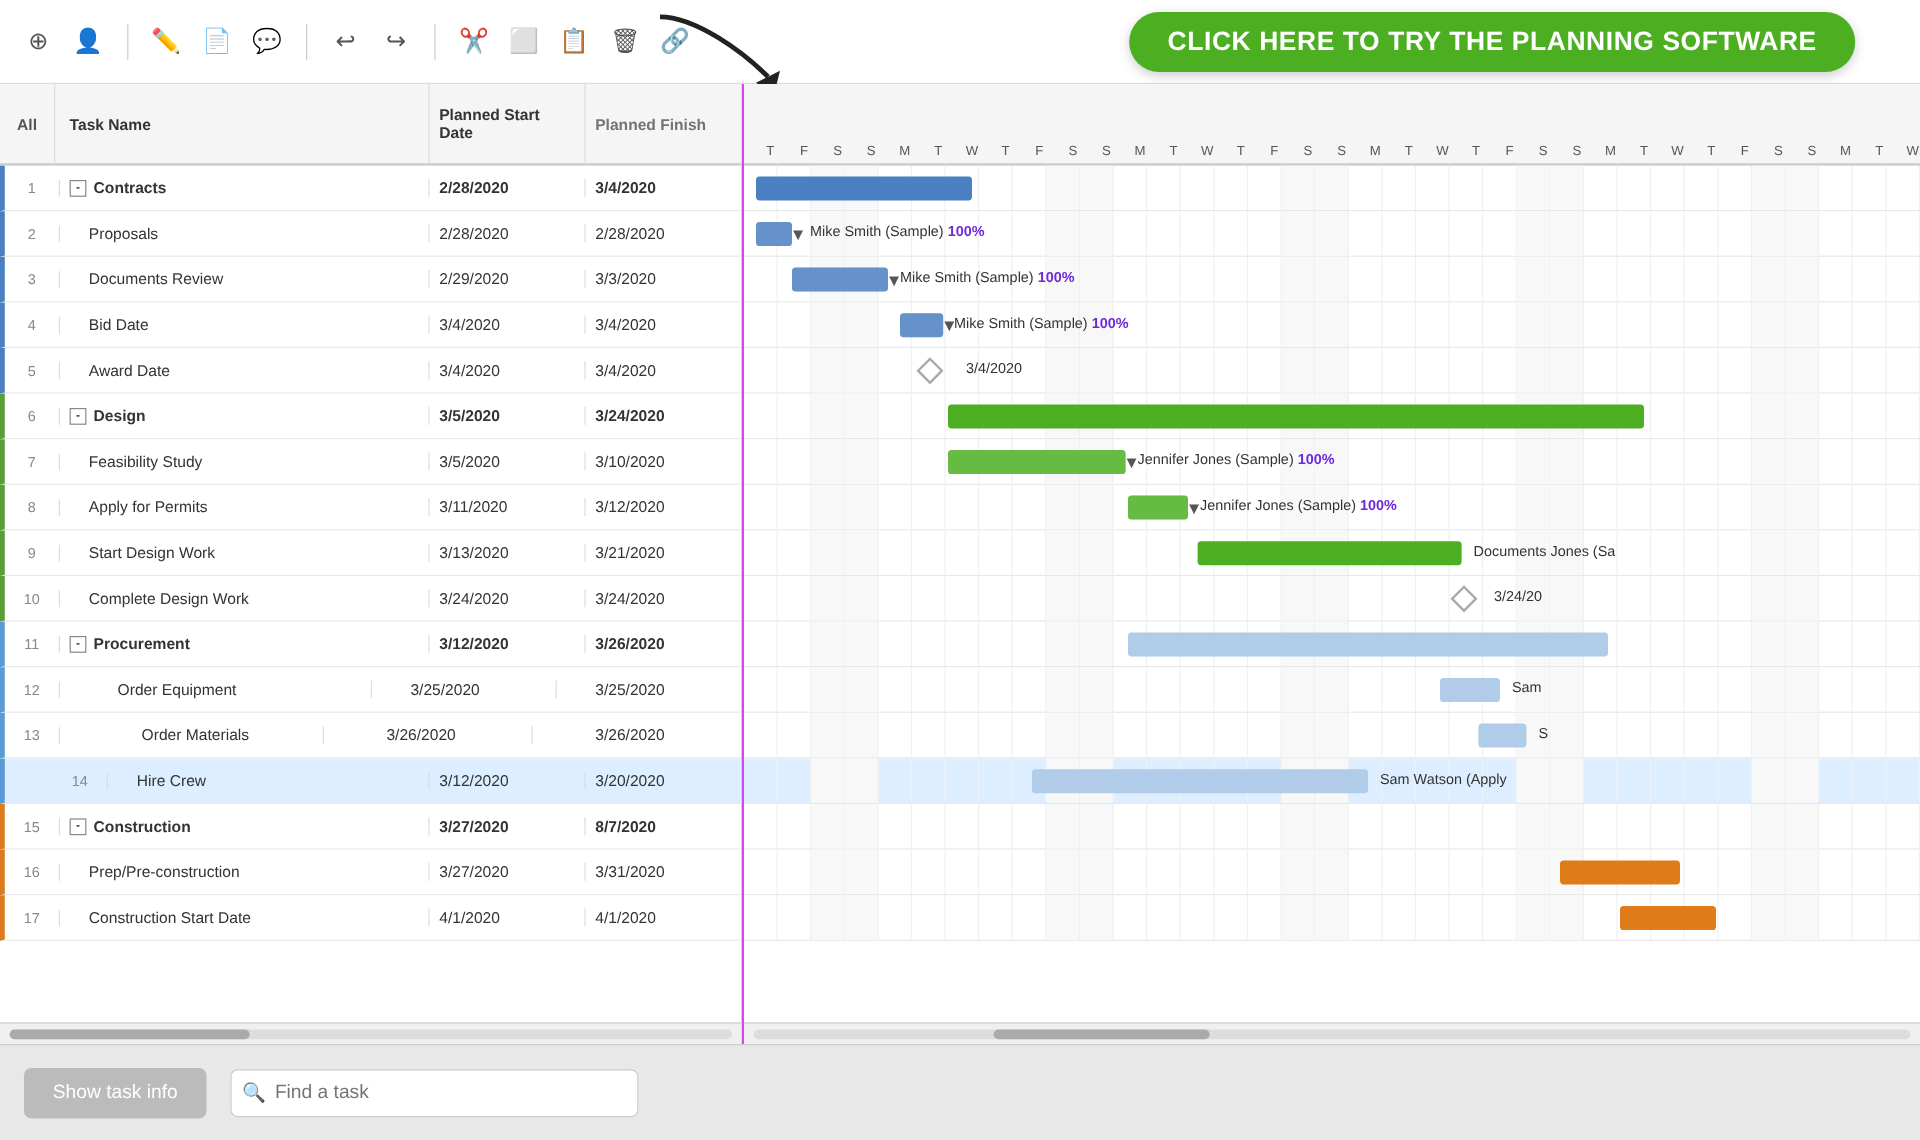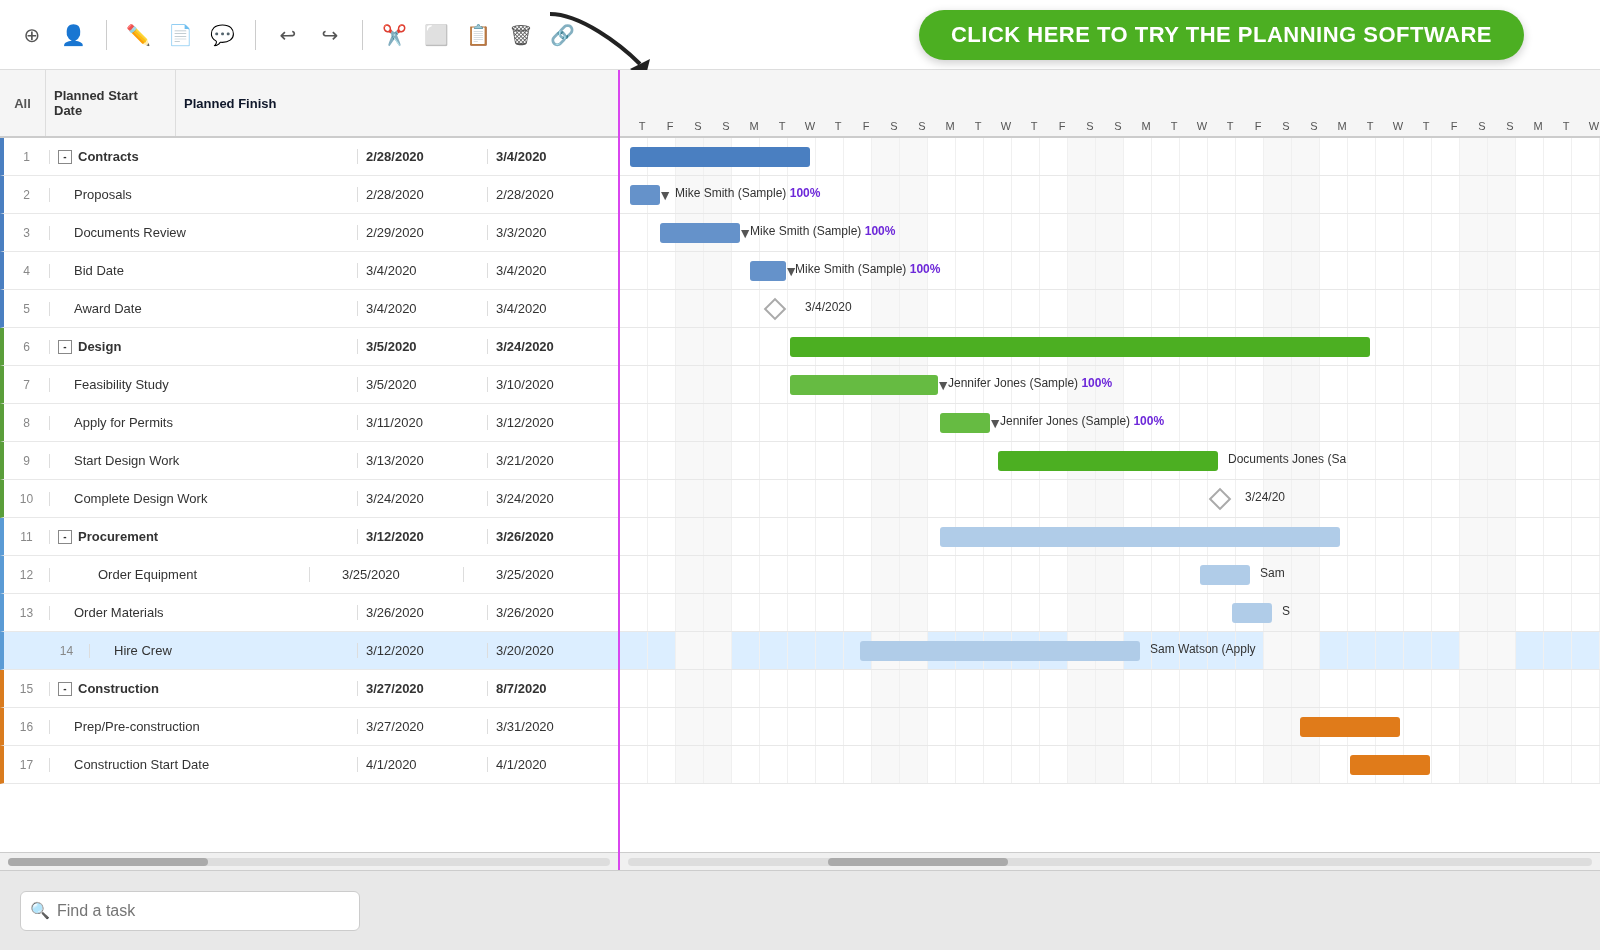--- a/index.html
+++ b/index.html
@@ -21,21 +21,21 @@
       display: flex; align-items: center; justify-content: center;
       cursor: pointer;
       font-size: 20px;
       color: #555;
     }
     .toolbar-divider {
       width: 1px; height: 30px; background: #ccc; margin: 0 6px;
     }
     .cta-button {
       position: absolute;
-      right: 76px;
+      right: 54px;
       top: 50%;
       transform: translateY(-50%);
       background: #4caf22;
       color: #fff;
       font-weight: 900;
       font-size: 22px;
       padding: 12px 32px;
       border-radius: 40px;
       letter-spacing: 0.5px;
       cursor: pointer;
@@ -90,21 +90,21 @@
       width: 130px; min-width: 130px;
       display: flex; align-items: center;
       padding: 0 8px;
       border-right: 1px solid #ddd;
       font-size: 13px; font-weight: 600; color: #333;
     }
     .col-finish {
       width: 130px; min-width: 130px;
       display: flex; align-items: center;
       padding: 0 8px;
-      font-size: 13px; font-weight: 600; color: #0f172a;
+      font-size: 13px; font-weight: 600; color: #737373;
     }
 
     .table-body { overflow-y: hidden; flex: 1; }
 
     .table-row {
       display: flex;
       height: 38px;
       border-bottom: 1px solid #e8e8e8;
       align-items: center;
     }
@@ -318,20 +318,21 @@
   </svg>
 
   <button class="cta-button">CLICK HERE TO TRY THE PLANNING SOFTWARE</button>
 </div>
 
 <div class="main-area">
 
   <div class="table-panel">
     <div class="table-header">
       <div class="col-all">All</div>
+      <div class="col-task">Task Name</div>
       <div class="col-start">Planned Start Date</div>
       <div class="col-finish">Planned Finish</div>
     </div>
 
     <div class="table-body" id="table-body">
 
     <div class="table-row" style="border-left: 4px solid rgb(74, 127, 193);">
     <div class="row-num">1</div>
     <div class="row-task bold-task">
       <span class="collapse-icon">-</span>
@@ -444,21 +445,21 @@
   </div>
         <div class="table-row" style="border-left: 4px solid rgb(91, 155, 213); gap: 24px;">
     <div class="row-num">12</div>
     <div class="row-task indent">
       
       Order Equipment
     </div>
     <div class="row-start">3/25/2020</div>
     <div class="row-finish">3/25/2020</div>
   </div>
-        <div class="table-row" style="border-left: 4px solid rgb(91, 155, 213);">
+        <div class="table-row" style="border-left: 4px solid rgb(91, 155, 213); gap: 44px;">
     <div class="row-num">13</div>
     <div class="row-task indent">
       
       Order Materials
     </div>
     <div class="row-start">3/26/2020</div>
     <div class="row-finish">3/26/2020</div>
   </div>
         <div class="table-row selected" style="border-left: 4px solid rgb(91, 155, 213);">
     <div class="row-num">14</div>
@@ -1227,17 +1228,18 @@
     <div class="scroll-area">
       <div class="scrollbar-track" style="width:100%">
         <div class="scrollbar-thumb" style="width:180px; margin-left:200px"></div>
       </div>
     </div>
   </div>
 
 </div>
 
 <div class="bottom-bar">
+  <button class="show-task-btn">Show task info</button>
   <div class="find-task-wrapper">
     <span class="search-icon-inner">🔍</span>
     <input class="find-task-input" type="text" placeholder="Find a task" style="">
   </div>
 </div>
 
 </body></html>

